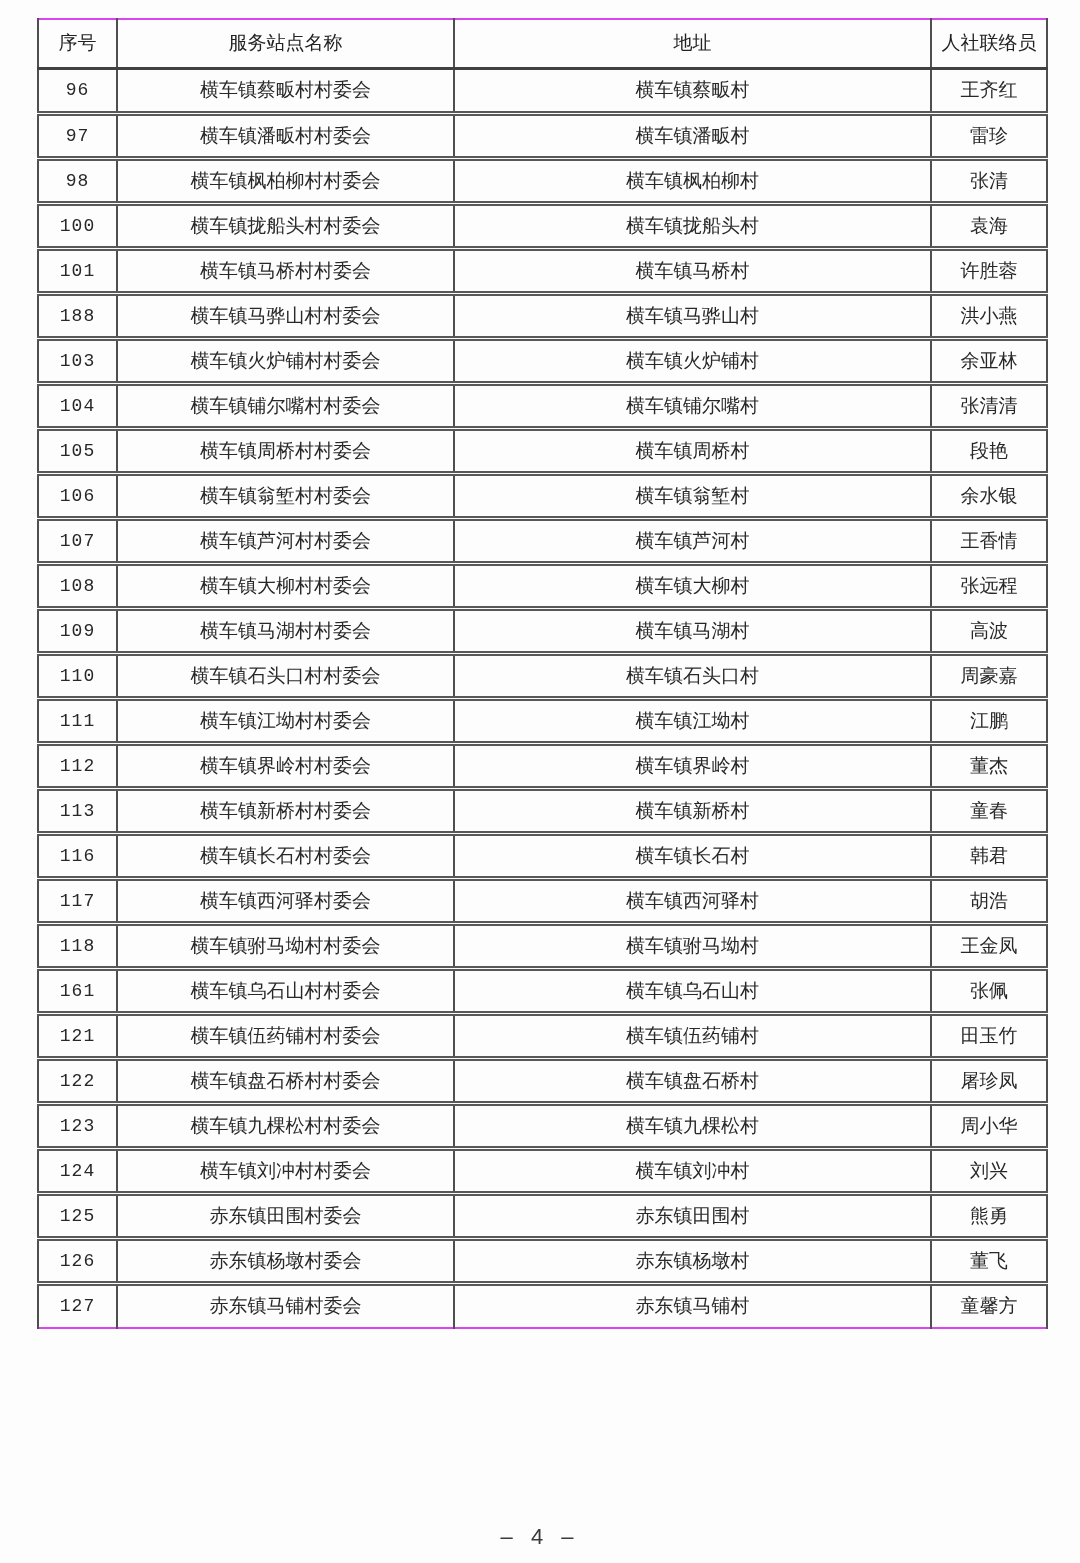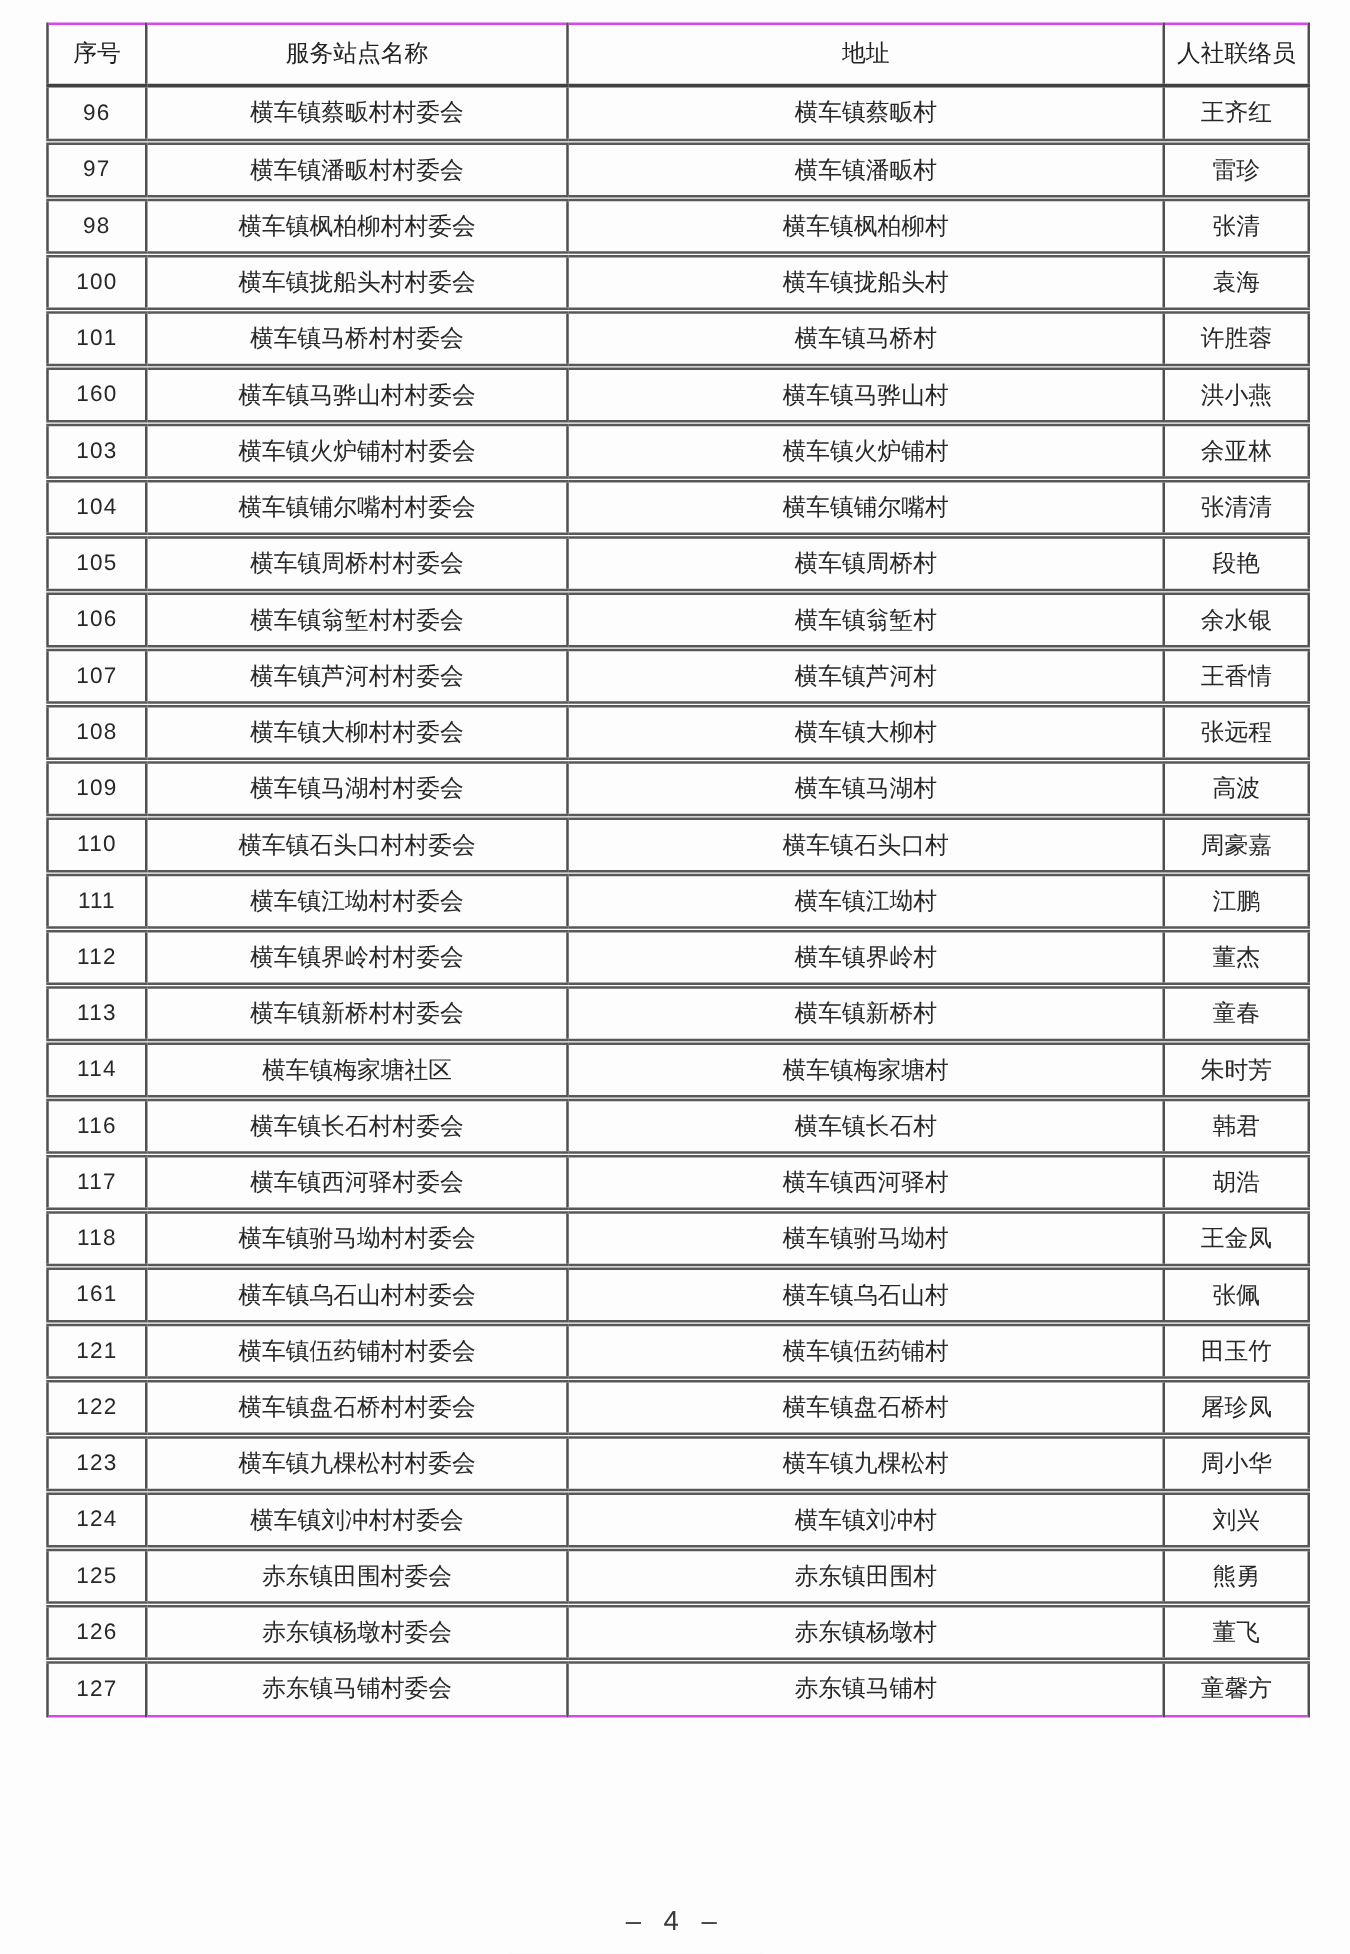--- a/index.html
+++ b/index.html
@@ -51,20 +51,21 @@
   table.station-table tbody tr + tr td {
     border-top: 5px double #585858;
   }
   table.station-table tbody td {
     font-size: 19px;
     color: #282828;
   }
   table.station-table tbody td.serial {
     font-size: 18px;
     letter-spacing: 1px;
+    font-family: Liberation Mono, monospace;
   }
   .page-number {
     position: absolute;
     left: 0;
     top: 1524px;
     width: 100%;
     text-align: center;
     font-size: 22px;
     letter-spacing: 6px;
     color: #3a3a3a;
@@ -115,21 +116,21 @@
           <td>横车镇拢船头村</td>
           <td>袁海</td>
         </tr>
         <tr>
           <td class="serial">101</td>
           <td>横车镇马桥村村委会</td>
           <td>横车镇马桥村</td>
           <td>许胜蓉</td>
         </tr>
         <tr>
-          <td class="serial">160</td>
+          <td class="serial">188</td>
           <td>横车镇马骅山村村委会</td>
           <td>横车镇马骅山村</td>
           <td>洪小燕</td>
         </tr>
         <tr>
           <td class="serial">103</td>
           <td>横车镇火炉铺村村委会</td>
           <td>横车镇火炉铺村</td>
           <td>余亚林</td>
         </tr>
@@ -187,26 +188,20 @@
           <td>横车镇界岭村</td>
           <td>董杰</td>
         </tr>
         <tr>
           <td class="serial">113</td>
           <td>横车镇新桥村村委会</td>
           <td>横车镇新桥村</td>
           <td>童春</td>
         </tr>
         <tr>
-          <td class="serial">114</td>
-          <td>横车镇梅家塘社区</td>
-          <td>横车镇梅家塘村</td>
-          <td>朱时芳</td>
-        </tr>
-        <tr>
           <td class="serial">116</td>
           <td>横车镇长石村村委会</td>
           <td>横车镇长石村</td>
           <td>韩君</td>
         </tr>
         <tr>
           <td class="serial">117</td>
           <td>横车镇西河驿村委会</td>
           <td>横车镇西河驿村</td>
           <td>胡浩</td>

